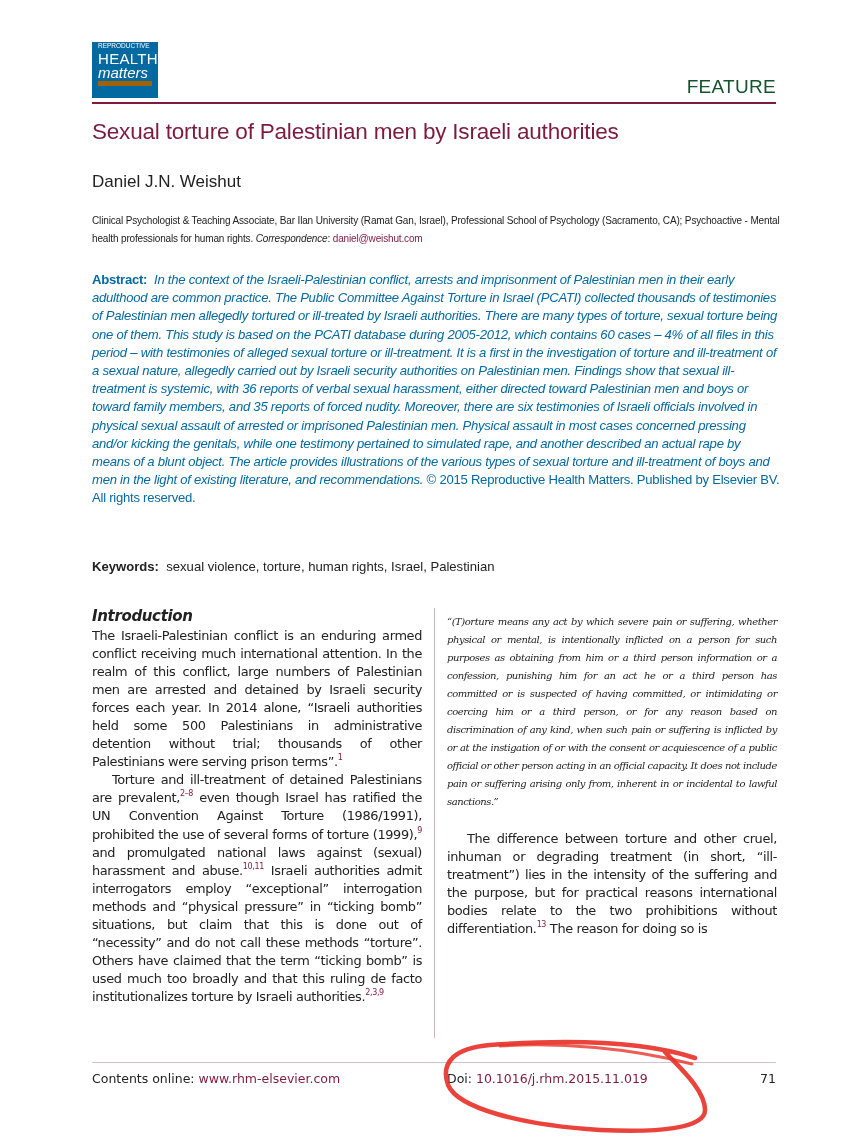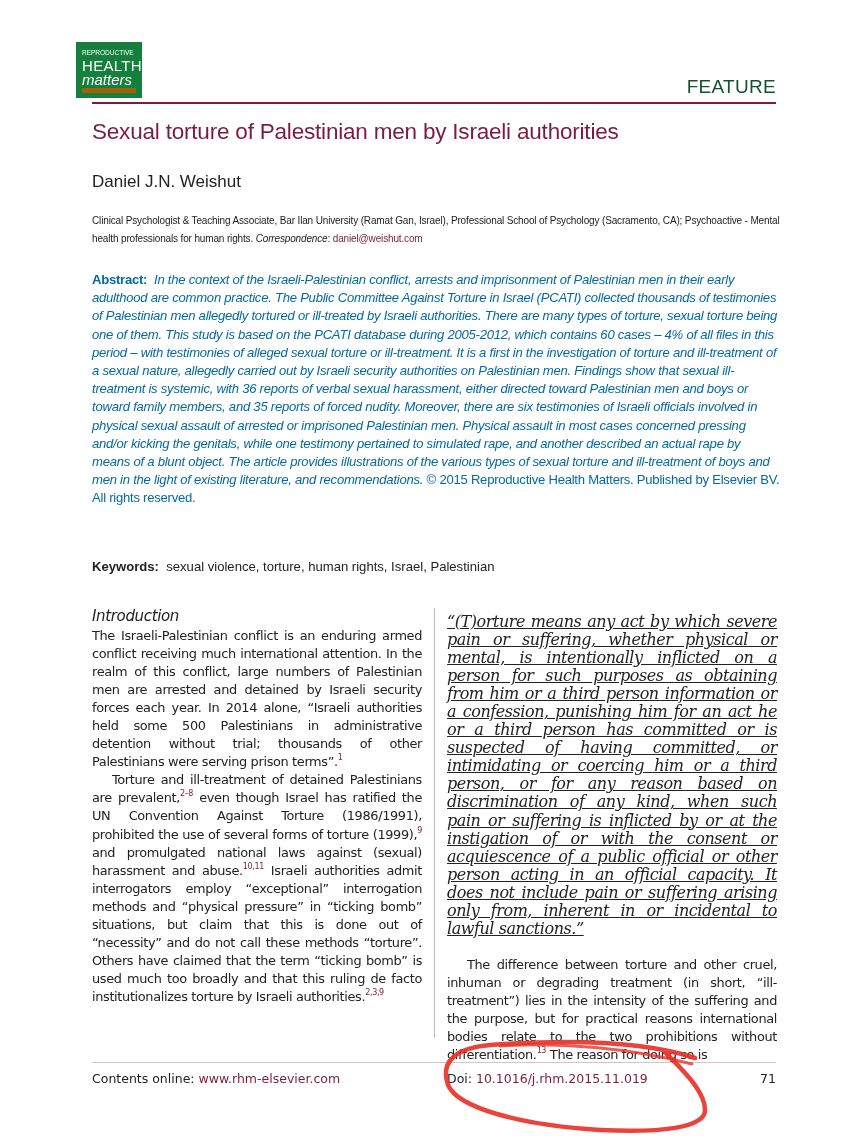--- a/index.html
+++ b/index.html
@@ -1,19 +1,19 @@
 <!DOCTYPE html>
 <html><head>
 <meta charset="utf-8">
 <style>
   html, body { margin: 0; padding: 0; background: #ffffff; }
   body { width: 850px; height: 1146px; position: relative; overflow: hidden; color: #222; font-family: "DejaVu Sans", "Liberation Sans", sans-serif; }
   .abs { position: absolute; }
 
-  .logo { left: 76px; top: 42px; width: 66px; height: 56px; background: #15803d; color: #fff; box-sizing: border-box; padding: 8px 4px 0 6px; font-family: "Liberation Sans", sans-serif; line-height: 1; }
+  .logo { left: 92px; top: 42px; width: 66px; height: 56px; background: #0369a1; color: #fff; box-sizing: border-box; padding: 1px 4px 0 6px; font-family: "Liberation Sans", sans-serif; line-height: 1; }
   .logo .l1 { font-size: 6.5px; letter-spacing: 0; display: block; }
   .logo .l2 { font-size: 15px; display: block; margin-top: 1px; letter-spacing: 0.3px; }
   .logo .l3 { font-size: 15px; display: block; font-style: italic; margin-top: -1px; border-bottom: 5px solid #a16207; padding-bottom: 1px; width: 54px; }
 
   .feature { right: 74px; top: 76px; font-family: "Liberation Sans", sans-serif; font-size: 19px; color: #14532d; letter-spacing: 0.3px; }
   .rule-top { left: 92px; top: 102px; width: 684px; height: 2px; background: #7d1a3f; }
 
   .title { left: 92px; top: 119px; font-family: "Liberation Sans", sans-serif; font-size: 22.5px; color: #7d1a3f; letter-spacing: -0.2px; }
   .author { left: 92px; top: 172px; font-family: "Liberation Sans", sans-serif; font-size: 17px; color: #222; }
   .affil { left: 92px; top: 212px; width: 690px; font-family: "Liberation Sans", sans-serif; font-size: 10px; line-height: 18px; color: #222; letter-spacing: -0.15px; }
@@ -22,25 +22,25 @@
 
   .abstract { left: 92px; top: 271px; width: 688px; font-family: "Liberation Sans", sans-serif; font-size: 13.1px; line-height: 18.2px; color: #0369a1; letter-spacing: -0.25px; }
   .abstract .lbl { font-weight: bold; font-style: normal; }
   .abstract .it { font-style: italic; }
   .keywords { left: 92px; top: 559px; font-family: "Liberation Sans", sans-serif; font-size: 13.1px; color: #222; }
   .keywords .lbl { font-weight: bold; }
 
   .col { font-family: "DejaVu Sans", sans-serif; font-size: 12.9px; line-height: 18.05px; color: #222; text-align: justify; letter-spacing: -0.35px; }
   .col-left { left: 92px; top: 603px; width: 330px; }
   .col-right { left: 447px; top: 603px; width: 330px; }
-  .h-intro { font-style: italic; font-weight: normal; font-size: 15px; line-height: 22px; margin: 2px 0 0 0; color: #222; }
+  .h-intro { font-style: italic; font-weight: bold; font-size: 15px; line-height: 22px; margin: 2px 0 0 0; color: #222; }
   .col p { margin: 0; }
   .indent { text-indent: 20px; }
   sup { color: #7d1a3f; font-size: 8px; line-height: 0; vertical-align: 6px; }
-  .quote { font-family: "DejaVu Serif", serif; font-style: italic; font-size: 16px; margin-top: 10px !important; letter-spacing: -0.45px; text-decoration: underline; }
+  .quote { font-family: "DejaVu Serif", serif; font-style: italic; font-size: 10px; margin-top: 10px !important; letter-spacing: -0.45px; }
   .gap { margin-top: 18px !important; }
 
   .divider { left: 434px; top: 608px; width: 1px; height: 430px; background: #c9b4bd; }
   .rule-bottom { left: 92px; top: 1062px; width: 684px; height: 1px; background: #d8c3cb; }
 
   .footer { top: 1071px; font-family: "DejaVu Sans", sans-serif; font-size: 12.5px; color: #222; }
   .f-left { left: 92px; }
   .f-doi { left: 447px; }
   .f-page { right: 74px; }
 

